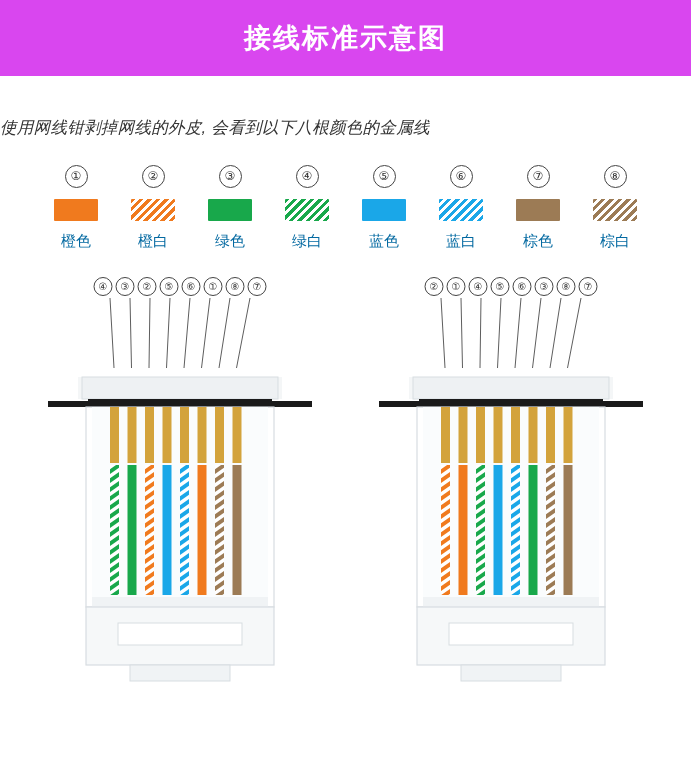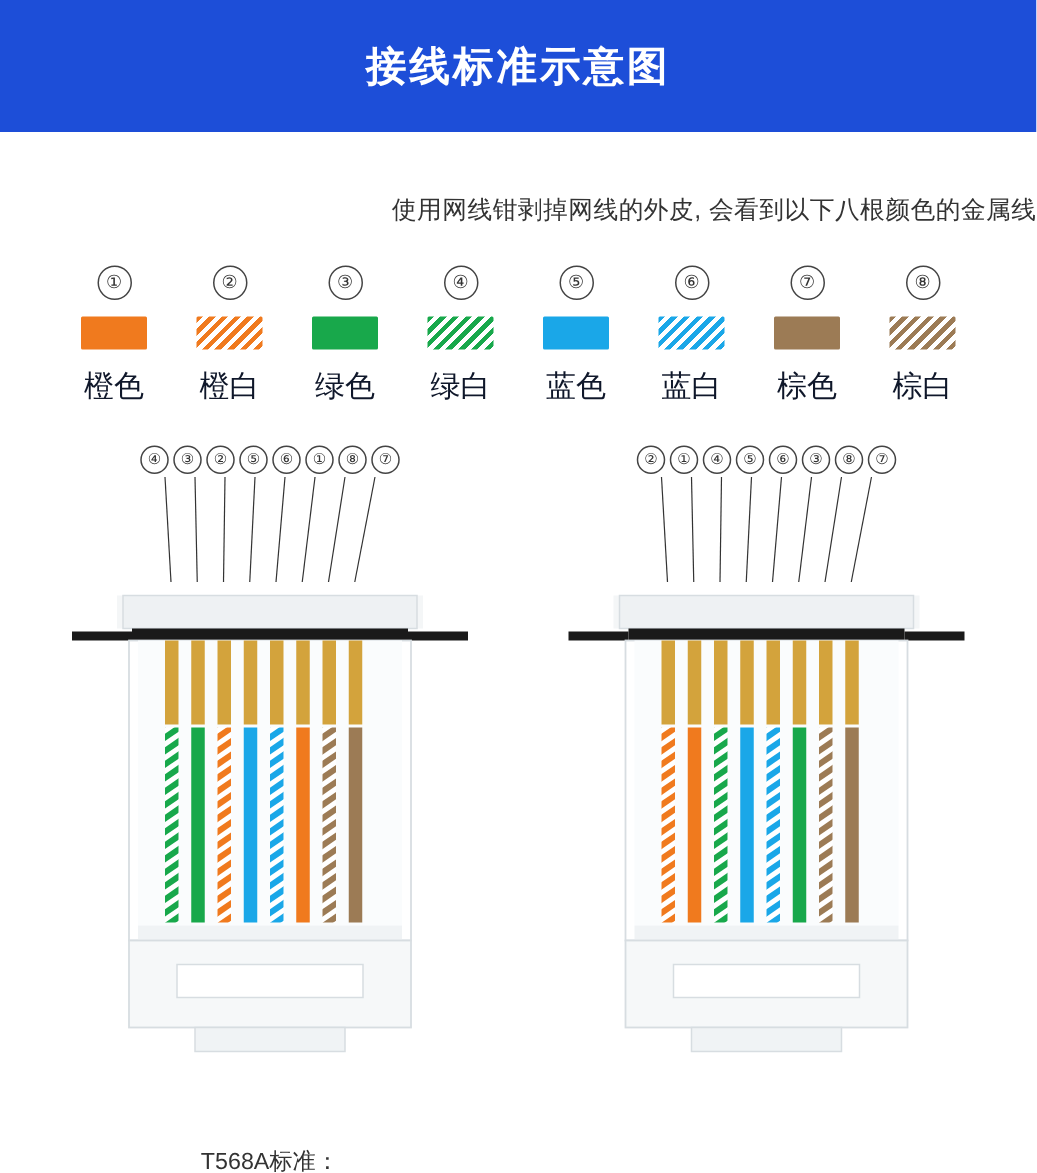--- a/index.html
+++ b/index.html
@@ -11,40 +11,41 @@
     height: 782px;
     background: #ffffff;
     font-family: "Liberation Sans", sans-serif;
     overflow: hidden;
     position: relative;
   }
 
   
   .header {
     width: 691px;
-    height: 88px;
-    background: #1d4ed8;
+    height: 76px;
+    background: #d946ef;
     display: flex;
     align-items: center;
     justify-content: center;
   }
   .header-title {
     color: #ffffff;
     font-size: 27px;
     font-weight: bold;
     letter-spacing: 2px;
   }
 
   
   .intro {
-    text-align: right;
+    text-align: left;
     color: #333333;
     font-size: 16.5px;
     margin-top: 41px;
     letter-spacing: 0.3px;
+    font-style: italic;
   }
 
   
   .legend {
     margin-top: 26px;
     display: flex;
     justify-content: center;
     gap: 0px;
   }
   .legend-item {
@@ -65,22 +66,22 @@
     font-family: "DejaVu Sans", sans-serif;
   }
   .swatch {
     width: 44px;
     height: 22px;
     margin-top: 11px;
     border-radius: 1px;
   }
   .legend-label {
     margin-top: 11px;
-    font-size: 20px;
-    color: #0f172a;
+    font-size: 15px;
+    color: #0369a1;
   }
 
   
   .panels {
     position: relative;
     margin-top: 26px;
     height: 490px;
   }
   .panel {
     position: absolute;
@@ -336,21 +337,20 @@
           </g>
         </g>
         <g>
           <rect x="202.5" y="100" width="9" height="130" fill="#9c7b55"></rect>
         </g>
         <rect x="62" y="232" width="176" height="10" fill="#f0f3f5"></rect>
         <rect x="56" y="242" width="188" height="58" fill="#f6f8f9" stroke="#d7dde1" stroke-width="1.2"></rect>
         <rect x="88" y="258" width="124" height="22" fill="#ffffff" stroke="#d7dde1" stroke-width="1"></rect>
         <rect x="100" y="300" width="100" height="16" fill="#f0f3f5" stroke="#d7dde1" stroke-width="1"></rect>
       </svg>
-      <div class="caption">T568A标准：</div>
     </div>
     <div class="panel b">
       <div class="pin-row">
         <div class="circ">②</div>
         <div class="circ">①</div>
         <div class="circ">④</div>
         <div class="circ">⑤</div>
         <div class="circ">⑥</div>
         <div class="circ">③</div>
         <div class="circ">⑧</div>

